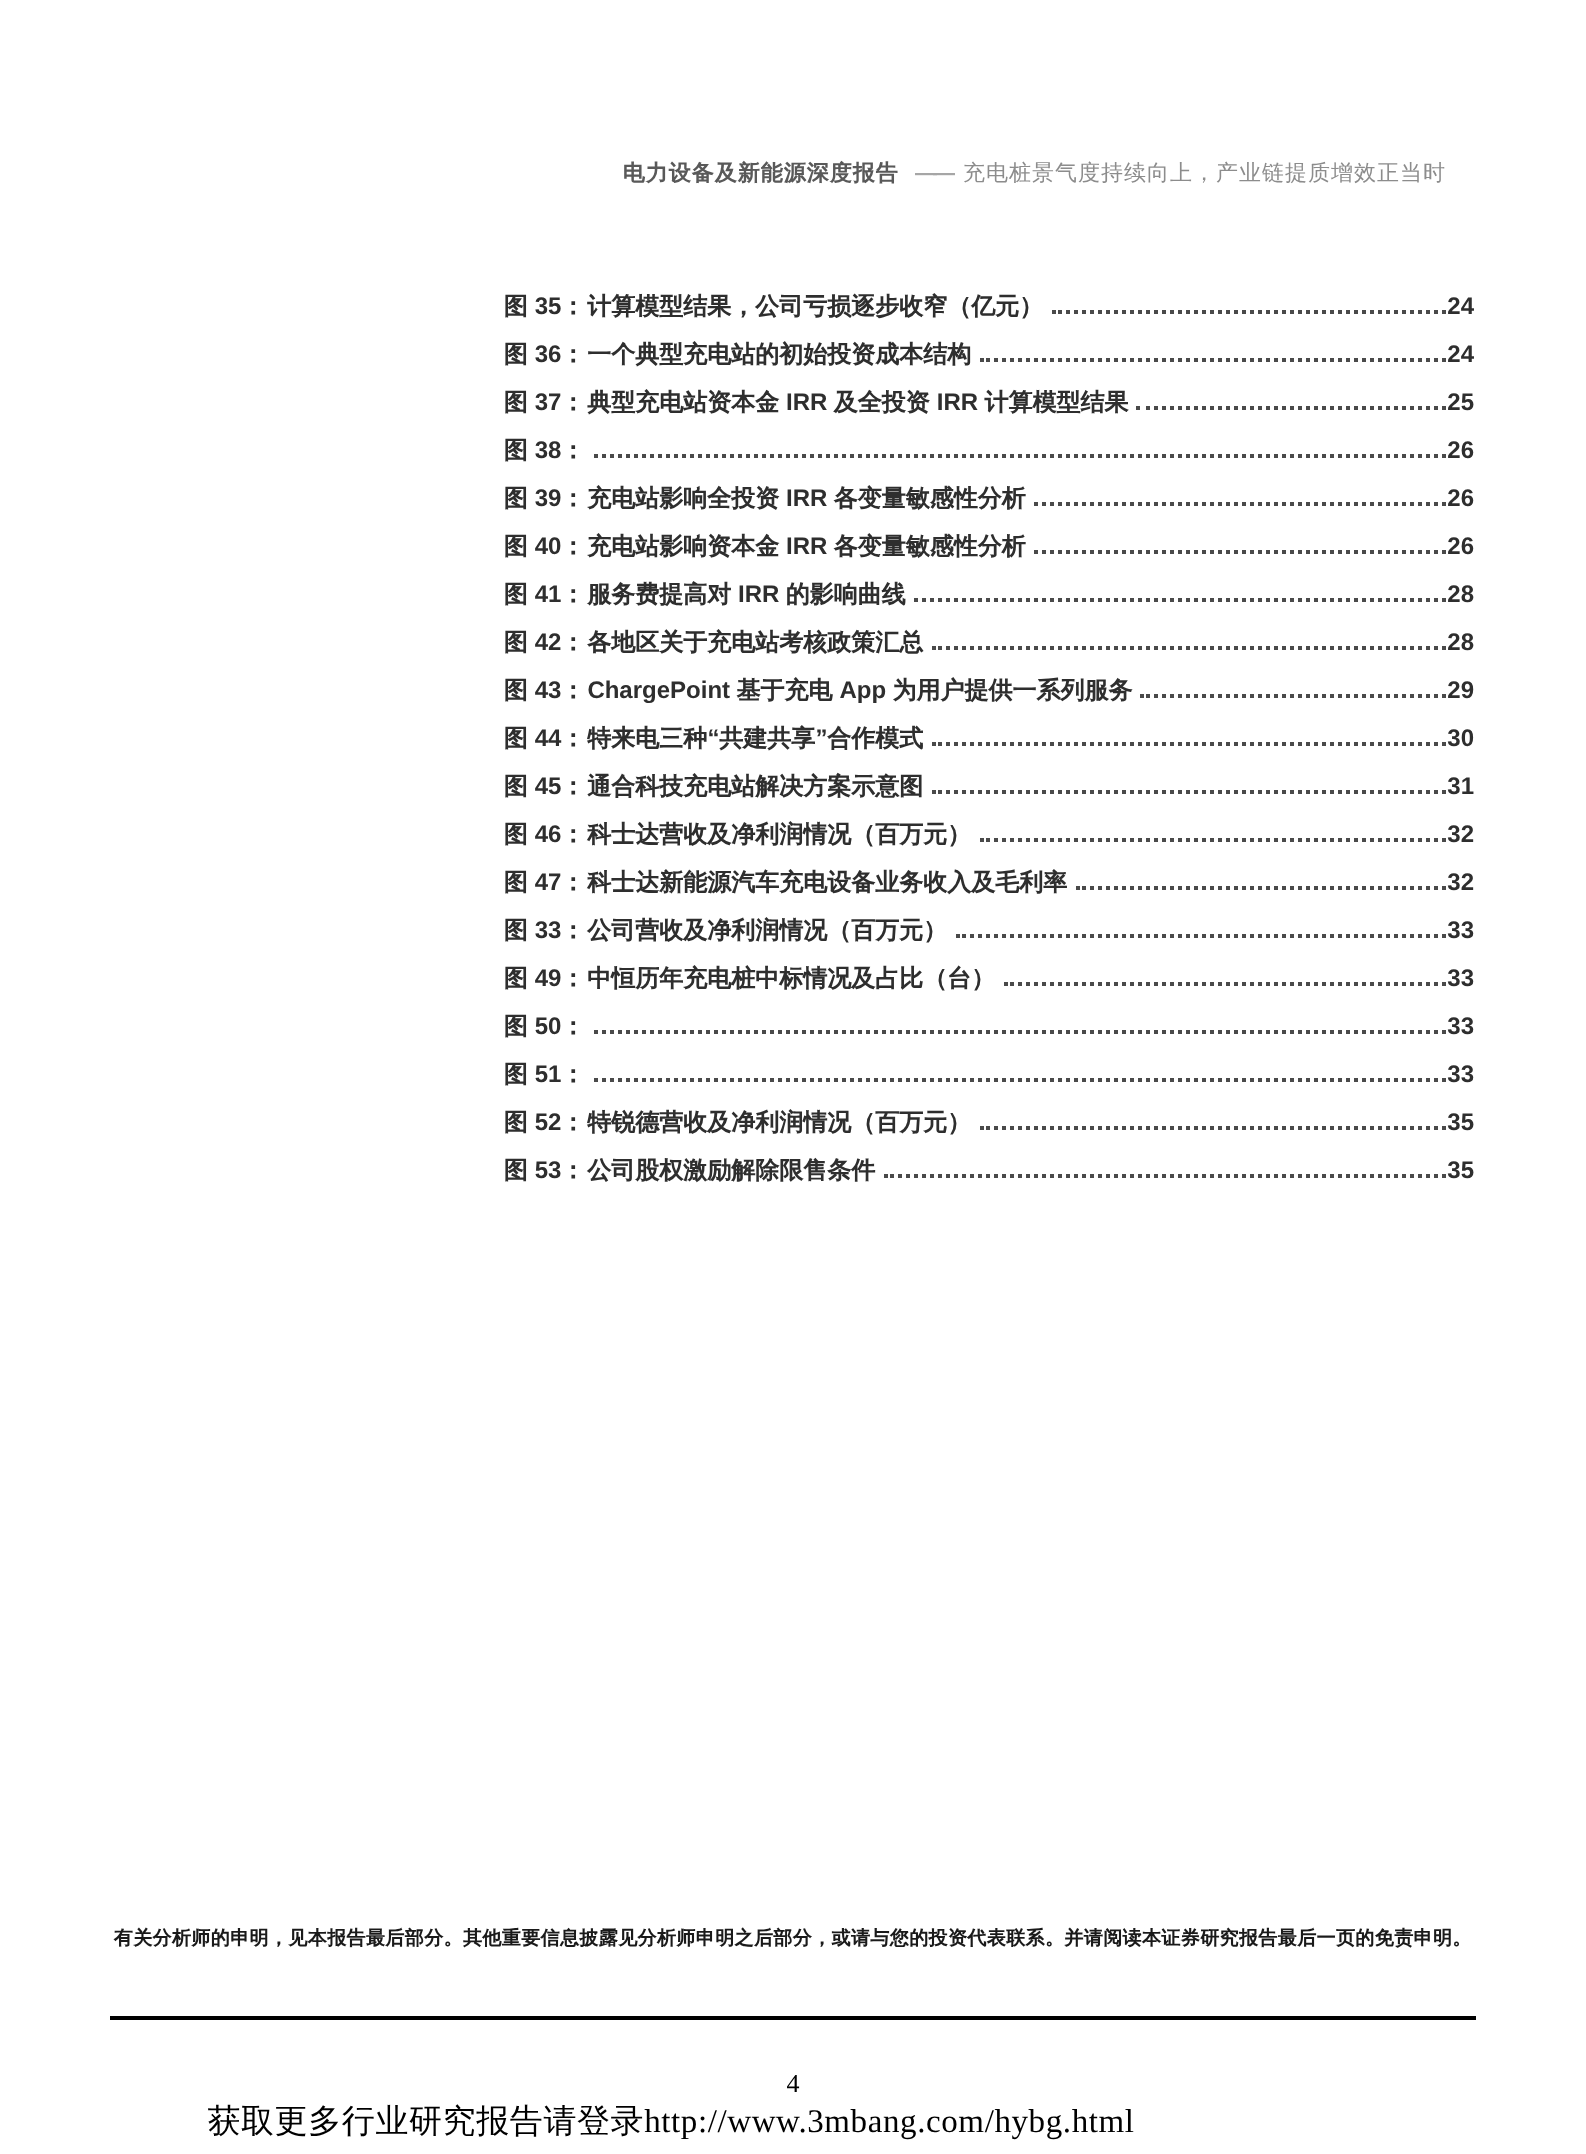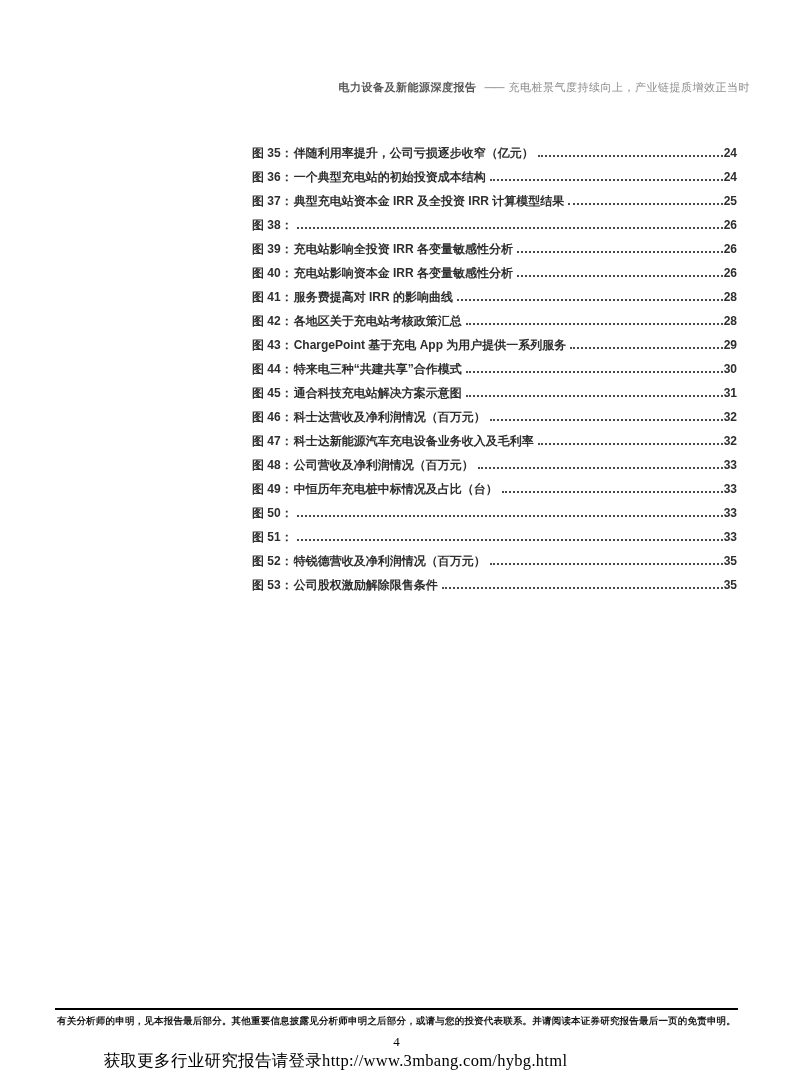--- a/index.html
+++ b/index.html
@@ -11,21 +11,21 @@
     overflow: hidden;
   }
   .page {
     position: absolute; inset: 0;
     background: #ffffff;
   }
 
   
   .page-header {
     position: absolute;
-    top: 79px; right: 43px;
+    top: 79px; right: 70px;
     font-size: 11px;
     line-height: 16px;
     white-space: nowrap;
     text-align: right;
   }
   .report-type {
     font-weight: bold;
     color: #595959;
     letter-spacing: 0.5px;
   }
@@ -69,21 +69,21 @@
 
   
   .footer-divider {
     position: absolute;
     left: 55px; top: 1008px;
     width: 683px;
     border-top: 2px solid #000000;
   }
   .disclaimer-text {
     position: absolute;
-    left: 57px; top: 1015px;
+    left: 57px; top: 963px;
     width: 690px;
     font-size: 9.5px;
     font-weight: bold;
     color: #1a1a1a;
     letter-spacing: 0.2px;
     white-space: nowrap;
   }
   .page-number {
     position: absolute;
     left: 0; top: 1034px;
@@ -109,21 +109,21 @@
 
 <div class="page">
 
   <header class="page-header">
     <span class="report-type">电力设备及新能源深度报告</span><span class="header-dash">——</span><span class="report-subtitle">充电桩景气度持续向上，产业链提质增效正当时</span>
   </header>
 
   <main class="toc" id="toc">
     <div class="toc-row">
       <span class="toc-label">图 35：</span>
-      <span class="toc-title">伴随利用率提升，公司亏损逐步收窄（亿元）</span>
+      <span class="toc-title">计算模型结果，公司亏损逐步收窄（亿元）</span>
       <span class="leader"></span>
       <span class="toc-page">24</span>
     </div>
 
     <div class="toc-row">
       <span class="toc-label">图 36：</span>
       <span class="toc-title">一个典型充电站的初始投资成本结构</span>
       <span class="leader"></span>
       <span class="toc-page">24</span>
     </div>
@@ -198,21 +198,21 @@
     </div>
 
     <div class="toc-row">
       <span class="toc-label">图 47：</span>
       <span class="toc-title">科士达新能源汽车充电设备业务收入及毛利率</span>
       <span class="leader"></span>
       <span class="toc-page">32</span>
     </div>
 
     <div class="toc-row">
-      <span class="toc-label">图 48：</span>
+      <span class="toc-label">图 33：</span>
       <span class="toc-title">公司营收及净利润情况（百万元）</span>
       <span class="leader"></span>
       <span class="toc-page">33</span>
     </div>
 
     <div class="toc-row">
       <span class="toc-label">图 49：</span>
       <span class="toc-title">中恒历年充电桩中标情况及占比（台）</span>
       <span class="leader"></span>
       <span class="toc-page">33</span>

